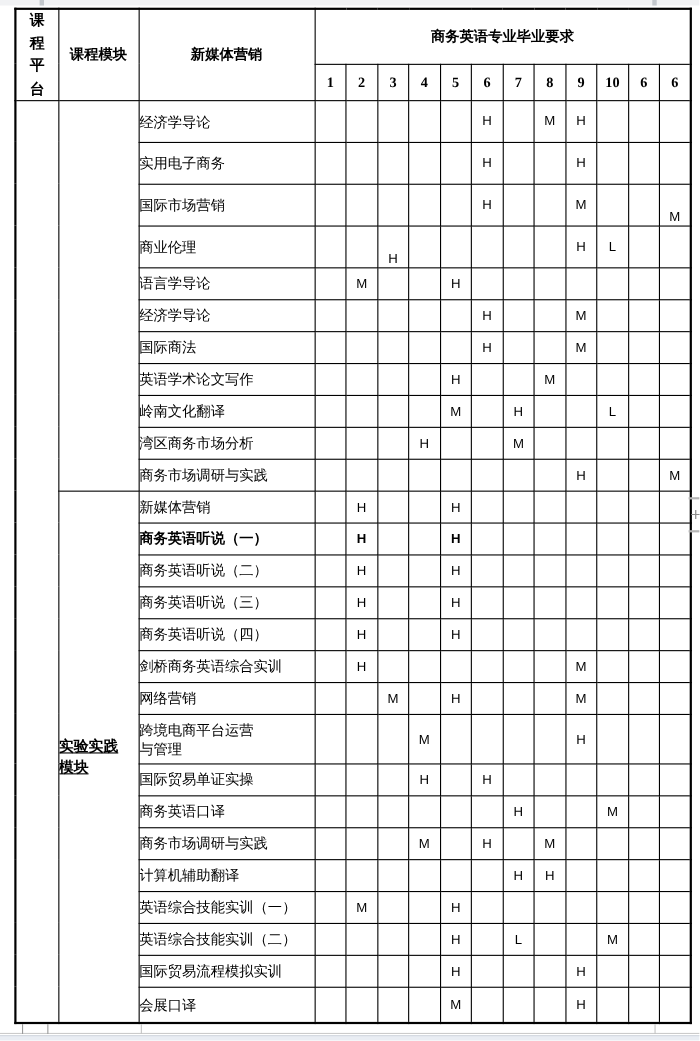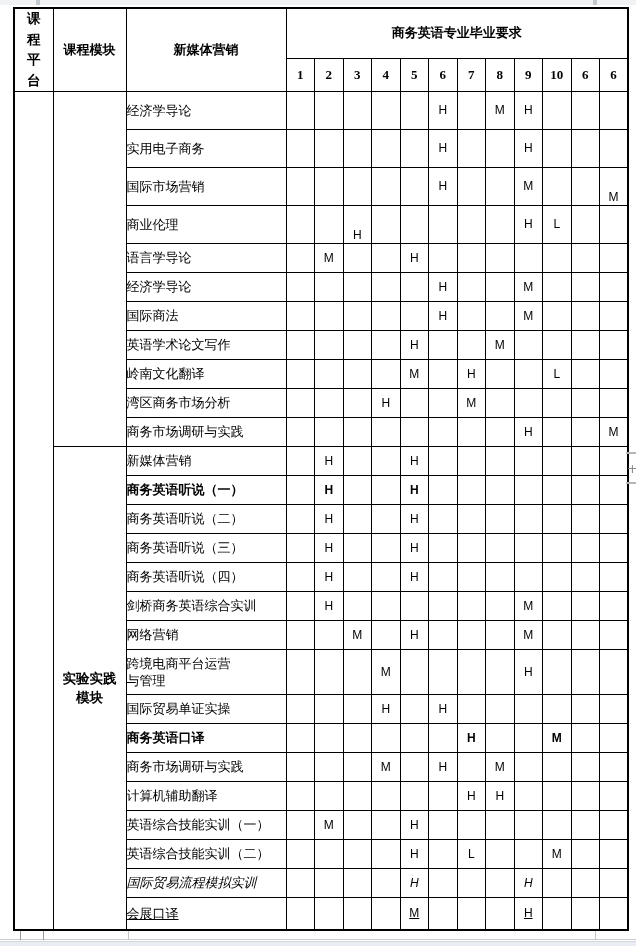--- a/index.html
+++ b/index.html
@@ -46,22 +46,23 @@
   .course-cell{
     text-align:left;font-size:13px;line-height:17px;
     padding-left:7px;white-space:pre-line;
   }
   .mark-cell{
     text-align:center;font-size:12px;line-height:12px;
     font-family:"Liberation Sans","DejaVu Sans",sans-serif;
   }
   .mark-cell .low{position:relative;top:11px;display:inline-block;}
   .module-cell{
-    text-align:center;font-weight:bold;font-size:13.5px;line-height:19px;
+    text-align:left;font-weight:bold;font-size:13.5px;line-height:19px;
     white-space:pre-line;
+    text-decoration:underline;
   }
 </style>
 </head>
 <body>
 
 <div class="top-strip"></div>
 <div class="ruler-tick" style="left:36px"></div>
 <div class="ruler-tick" style="left:593px"></div>
 
 <table class="doc-table">
@@ -410,21 +411,21 @@
         <td class="mark-cell"><span>H</span></td>
         <td class="mark-cell"></td>
         <td class="mark-cell"><span>H</span></td>
         <td class="mark-cell"></td>
         <td class="mark-cell"></td>
         <td class="mark-cell"></td>
         <td class="mark-cell"></td>
         <td class="mark-cell"></td>
         <td class="mark-cell"></td>
       </tr>
-      <tr style="height: 29px; font-weight: bold;">
+      <tr style="height: 29px;">
         <td class="course-cell">商务英语口译</td>
         <td class="mark-cell"></td>
         <td class="mark-cell"></td>
         <td class="mark-cell"></td>
         <td class="mark-cell"></td>
         <td class="mark-cell"></td>
         <td class="mark-cell"></td>
         <td class="mark-cell"><span>H</span></td>
         <td class="mark-cell"></td>
         <td class="mark-cell"></td>
@@ -485,36 +486,36 @@
         <td class="mark-cell"></td>
         <td class="mark-cell"><span>H</span></td>
         <td class="mark-cell"></td>
         <td class="mark-cell"><span>L</span></td>
         <td class="mark-cell"></td>
         <td class="mark-cell"></td>
         <td class="mark-cell"><span>M</span></td>
         <td class="mark-cell"></td>
         <td class="mark-cell"></td>
       </tr>
-      <tr style="height: 29px; font-style: italic;">
+      <tr style="height: 29px;">
         <td class="course-cell">国际贸易流程模拟实训</td>
         <td class="mark-cell"></td>
         <td class="mark-cell"></td>
         <td class="mark-cell"></td>
         <td class="mark-cell"></td>
         <td class="mark-cell"><span>H</span></td>
         <td class="mark-cell"></td>
         <td class="mark-cell"></td>
         <td class="mark-cell"></td>
         <td class="mark-cell"><span>H</span></td>
         <td class="mark-cell"></td>
         <td class="mark-cell"></td>
         <td class="mark-cell"></td>
       </tr>
-      <tr style="height: 33px; text-decoration: underline;">
+      <tr style="height: 33px;">
         <td class="course-cell">会展口译</td>
         <td class="mark-cell"></td>
         <td class="mark-cell"></td>
         <td class="mark-cell"></td>
         <td class="mark-cell"></td>
         <td class="mark-cell"><span>M</span></td>
         <td class="mark-cell"></td>
         <td class="mark-cell"></td>
         <td class="mark-cell"></td>
         <td class="mark-cell"><span>H</span></td>

